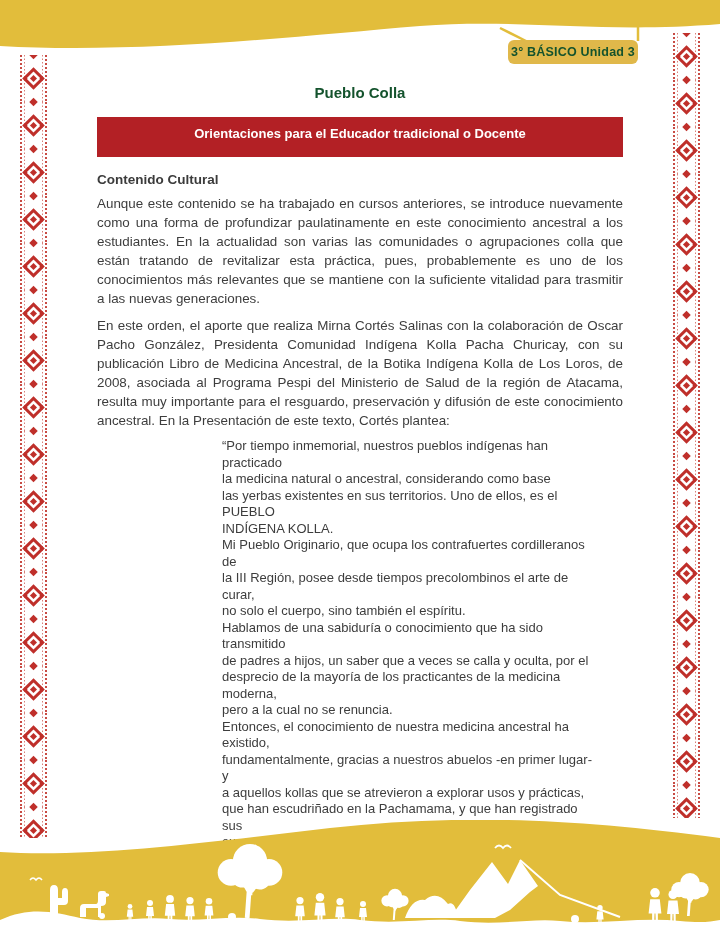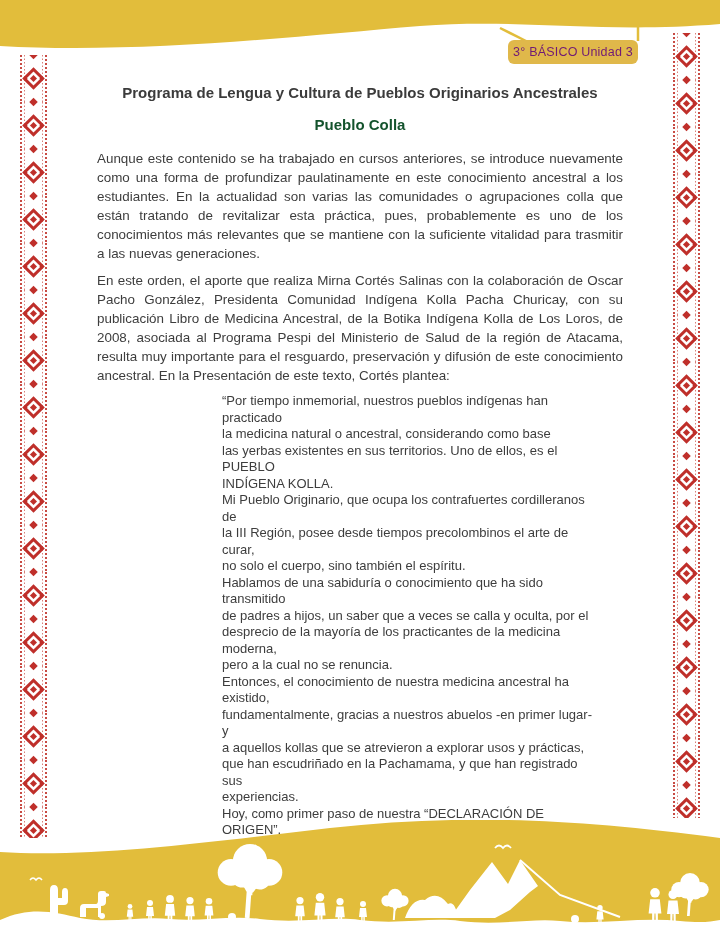--- a/index.html
+++ b/index.html
@@ -7,21 +7,21 @@
     width:720px;height:932px;position:relative;overflow:hidden;
     background:#ffffff;color:#3d3d3d;
     font-family:"Liberation Sans",sans-serif;
   }
   .abs{position:absolute;}
   .top-band{left:0;top:0;width:720px;height:70px;}
   .unit-badge{
     left:508px;top:40px;width:130px;height:24px;
     background:#e0b84a;border-radius:6px;
     display:flex;align-items:center;justify-content:center;
-    color:#701a75;font-weight:normal;font-size:12.5px;letter-spacing:.2px;
+    color:#14532d;font-weight:bold;font-size:12.5px;letter-spacing:.2px;
   }
   .strip{background:#ffffff;}
   .strip-left{left:19px;top:55px;width:29px;height:783px;}
   .strip-right{left:672px;top:33px;width:29px;height:785px;}
   .content{position:absolute;left:97px;top:84px;width:526px;}
   .doc-title{
     font-size:15px;font-weight:bold;text-align:center;color:#3b3b3b;
     margin:0 0 14px 0;line-height:18px;
   }
   .doc-subtitle{
@@ -93,22 +93,25 @@
       <rect x="11.5" y="-3" width="6" height="6" fill="#bf2f2a" transform="rotate(45 14.5 0)"></rect>
       <rect x="11.5" y="44" width="6" height="6" fill="#bf2f2a" transform="rotate(45 14.5 47)"></rect>
       <rect x="5" y="22" width="3" height="3" fill="#bf2f2a" transform="rotate(45 6.5 23.5)"></rect>
       <rect x="21" y="22" width="3" height="3" fill="#bf2f2a" transform="rotate(45 22.5 23.5)"></rect>
     </pattern>
   </defs>
   <rect width="29" height="785" fill="url(#texR)"></rect>
 </svg>
 
 <div class="content">
-  <h1 class="doc-title">Programa de Lengua y Cultura de Pueblos Originarios Ancestrales</h1>
   <h2 class="doc-subtitle">Pueblo Colla</h2>
+  <div class="banner">
+    <span>Orientaciones para el Educador tradicional o Docente</span>
+  </div>
+  <h3 class="section-heading">Contenido Cultural</h3>
   <p class="para">Aunque este contenido se ha trabajado en cursos anteriores, se introduce nuevamente como una forma de profundizar paulatinamente en este conocimiento ancestral a los estudiantes. En la actualidad son varias las comunidades o agrupaciones colla que están tratando de revitalizar esta práctica, pues, probablemente es uno de los conocimientos más relevantes que se mantiene con la suficiente vitalidad para trasmitir a las nuevas generaciones.</p>
   <p class="para"><span>En este orden, el aporte que realiza Mirna Cortés Salinas con la colaboración de Oscar Pacho González, Presidenta Comunidad Indígena </span><span class="b">Kolla Pacha Churicay</span><span>, con su publicación Libro de Medicina Ancestral, de la Botika Indígena </span><span class="b">Kolla</span><span> de Los Loros, de 2008, asociada al Programa Pespi del Ministerio de Salud de la región de Atacama, resulta muy importante para el resguardo, preservación y difusión de este conocimiento ancestral. En la Presentación de este texto, Cortés plantea:</span></p>
   <div class="quote"><span>“Por tiempo inmemorial, nuestros pueblos indígenas han practicado</span><br><span>la medicina natural o ancestral, considerando como base</span><br><span>las yerbas existentes en sus territorios. Uno de ellos, es el PUEBLO</span><br><span>INDÍGENA KOLLA.</span><br><span>Mi Pueblo Originario, que ocupa los contrafuertes cordilleranos de</span><br><span>la III Región, posee desde tiempos precolombinos el arte de curar,</span><br><span>no solo el cuerpo, sino también el espíritu.</span><br><span>Hablamos de una sabiduría o conocimiento que ha sido transmitido</span><br><span>de padres a hijos, un saber que a veces se calla y oculta, por el</span><br><span>desprecio de la mayoría de los practicantes de la medicina moderna,</span><br><span>pero a la cual no se renuncia.</span><br><span>Entonces, el conocimiento de nuestra medicina ancestral ha existido,</span><br><span>fundamentalmente, gracias a nuestros abuelos -en primer lugar- y</span><br><span>a aquellos kollas que se atrevieron a explorar usos y prácticas,</span><br><span>que han escudriñado en la </span><span class="b">Pachamama</span><span>, y que han registrado sus</span><br><span>experiencias.</span><br><span>Hoy, como primer paso de nuestra “DECLARACIÓN DE ORIGEN”,</span><br><br></div>
 </div>
 
 <svg class="abs" style="left:0;top:820px;" width="720" height="112" viewBox="0 0 720 112">
   <defs>
     <g id="psn">
       <circle cx="0" cy="-17" r="3"></circle>
       <path d="M-3,-13 L3,-13 L4,-4 L1.8,-4 L1.8,1 L0.5,1 L0.3,-4 L-0.3,-4 L-0.5,1 L-1.8,1 L-1.8,-4 L-4,-4 Z"></path>

